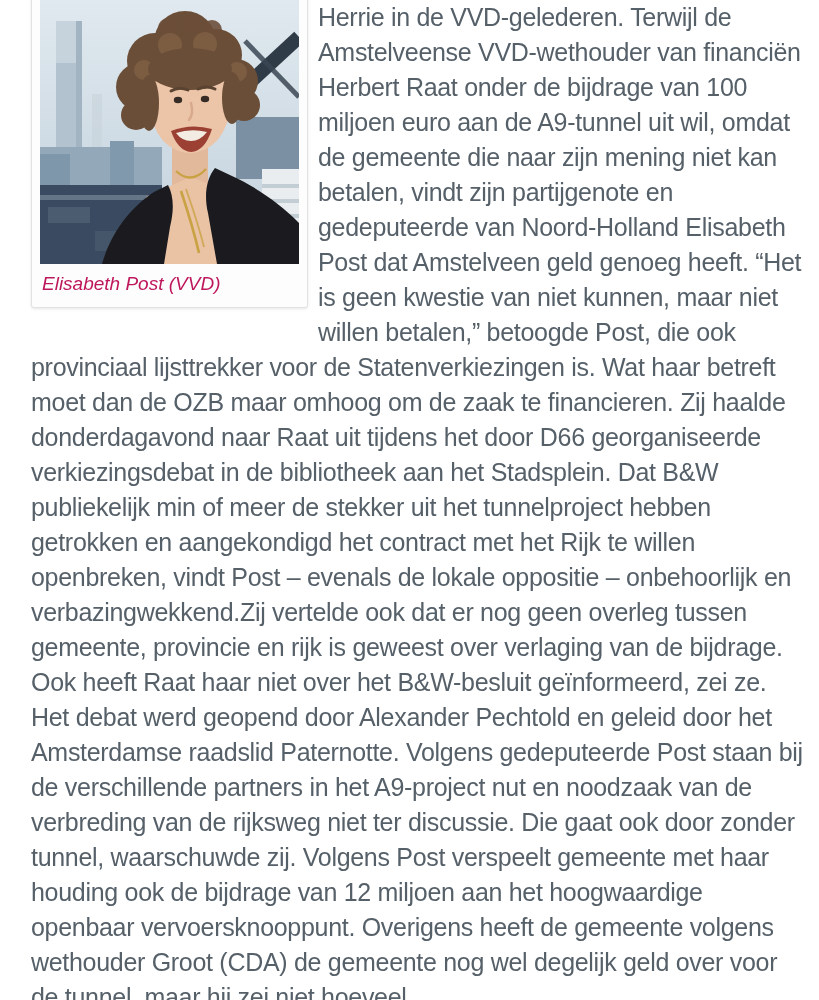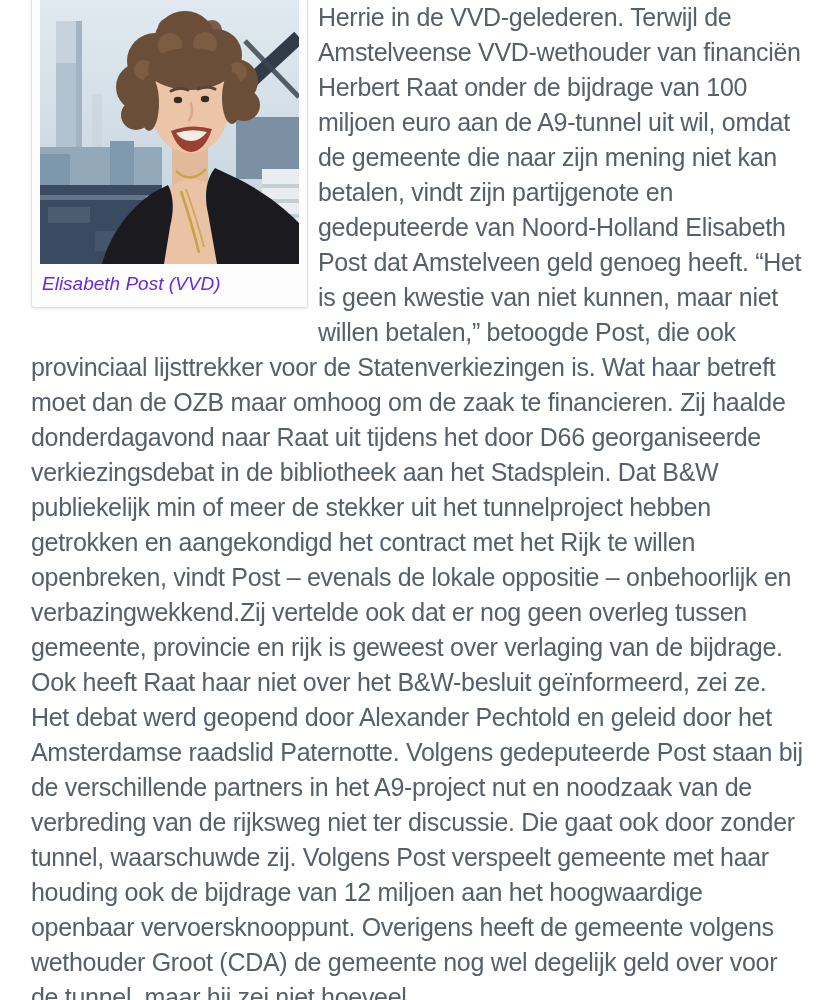--- a/index.html
+++ b/index.html
@@ -26,21 +26,21 @@
     display: block;
     overflow: hidden;
     background: #cdd9e2;
   }
   .photo-frame svg { display: block; }
   figure { margin: 0; }
   figcaption {
     font-style: italic;
     font-size: 19px;
     line-height: 23px;
-    color: #6d28d9;
+    color: #be185d;
     padding: 8px 2px 4px 2px;
   }
   p.body-text {
     margin: 0 0 20px 0;
     font-size: 25px;
     line-height: 35px;
     letter-spacing: -0.3px;
     color: #566069;
     white-space: pre-wrap;
   }

